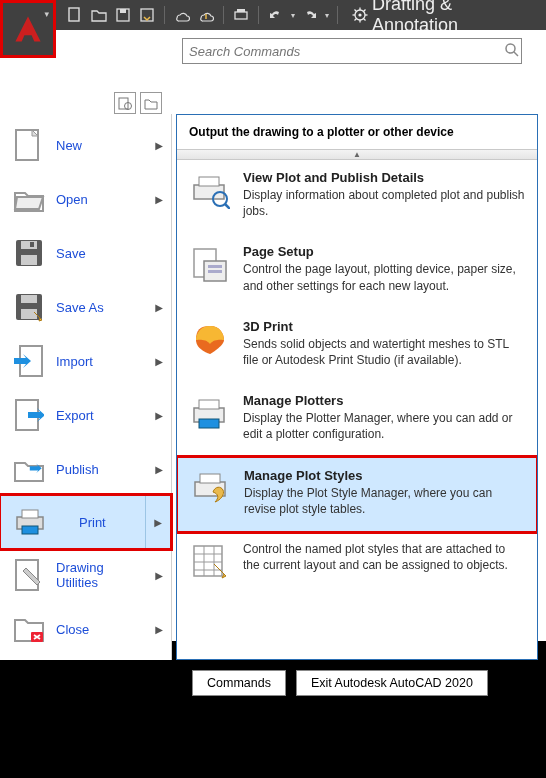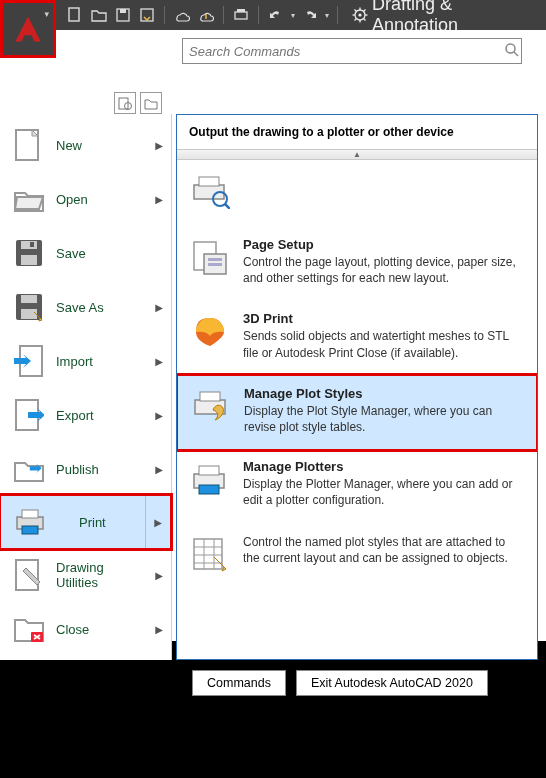--- a/index.html
+++ b/index.html
@@ -87,21 +87,21 @@
     display:flex; align-items:center;
     height:54px;
     padding: 0 6px 0 12px;
     gap:10px;
     cursor:pointer;
     position:relative;
   }
   .menu-item .mi-icon {
     width:34px; height:34px; display:flex; align-items:center; justify-content:center;
   }
-  .menu-item .mi-label { flex:1; color:#14532d; font-size:13px; }
+  .menu-item .mi-label { flex:1; color:#1d4ed8; font-size:13px; }
   .menu-item .chev { color:#555; font-size:10px; margin-right:2px; }
   .menu-item.highlight {
     background:#cfe8ff;
     border:1px solid #7bb7e0;
     margin:-1px 0;
   }
   .menu-item.boxed {
     outline:3px solid #e00000;
     outline-offset:-1px;
     z-index:2;
@@ -413,20 +413,24 @@
 
         <div class="sub-item">
           <span class="si-icon">
               <svg width="40" height="36">
                 <rect x="4" y="12" width="30" height="14" fill="#eee" stroke="#888" stroke-width="1.5"></rect>
                 <rect x="9" y="4" width="20" height="9" fill="#fff" stroke="#888"></rect>
                 <circle cx="30" cy="26" r="7" fill="none" stroke="#2a6fb5" stroke-width="2"></circle>
                 <line x1="35" y1="31" x2="40" y2="36" stroke="#2a6fb5" stroke-width="2.5"></line>
               </svg>
             </span>
+          <div class="si-text">
+            <div class="si-title">View Plot and Publish Details</div>
+            <div class="si-desc">Display information about completed plot and publish jobs.</div>
+          </div>
         </div>
 
         <div class="sub-item">
           <span class="si-icon">
               <svg width="40" height="40">
                 <rect x="4" y="4" width="22" height="28" fill="#fff" stroke="#999" stroke-width="1.5"></rect>
                 <rect x="14" y="16" width="22" height="20" fill="#eee" stroke="#888" stroke-width="1.5"></rect>
                 <rect x="18" y="20" width="14" height="3" fill="#aac"></rect>
                 <rect x="18" y="25" width="14" height="3" fill="#aac"></rect>
               </svg>
@@ -439,49 +443,49 @@
 
         <div class="sub-item">
           <span class="si-icon">
               <svg width="40" height="40">
                 <path d="M20 6c10 0 14 8 14 14s-14 14-14 14S6 30 6 20 10 6 20 6z" fill="#e96a1f"></path>
                 <path d="M20 6c10 0 14 8 14 14 0 0-10-2-14 4-4-6-14-4-14-4C6 14 10 6 20 6z" fill="#f7b733"></path>
               </svg>
             </span>
           <div class="si-text">
             <div class="si-title">3D Print</div>
-            <div class="si-desc">Sends solid objects and watertight meshes to STL file or Autodesk Print Close (if available).</div>
+            <div class="si-desc">Sends solid objects and watertight meshes to STL file or Autodesk Print Studio (if available).</div>
+          </div>
+        </div>
+
+        <div class="sub-item">
+          <span class="si-icon">
+              <svg width="40" height="36">
+                <rect x="4" y="12" width="30" height="14" fill="#eee" stroke="#888" stroke-width="1.5"></rect>
+                <rect x="9" y="4" width="20" height="9" fill="#fff" stroke="#888"></rect>
+                <rect x="9" y="23" width="20" height="9" fill="#1e90e0" stroke="#157"></rect>
+              </svg>
+            </span>
+          <div class="si-text">
+            <div class="si-title">Manage Plotters</div>
+            <div class="si-desc">Display the Plotter Manager, where you can add or edit a plotter configuration.</div>
           </div>
         </div>
 
         <div class="sub-item selected redbox">
           <span class="si-icon">
               <svg width="40" height="38">
                 <rect x="4" y="12" width="30" height="14" fill="#eee" stroke="#888" stroke-width="1.5"></rect>
                 <rect x="9" y="4" width="20" height="9" fill="#fff" stroke="#888"></rect>
                 <path d="M22 22c2-6 8-6 10-2s-2 10-8 12c4-4 4-8-2-10z" fill="#e9b94d" stroke="#b07c10"></path>
               </svg>
             </span>
           <div class="si-text">
             <div class="si-title">Manage Plot Styles</div>
             <div class="si-desc">Display the Plot Style Manager, where you can revise plot style tables.</div>
-          </div>
-        </div>
-
-        <div class="sub-item">
-          <span class="si-icon">
-              <svg width="40" height="36">
-                <rect x="4" y="12" width="30" height="14" fill="#eee" stroke="#888" stroke-width="1.5"></rect>
-                <rect x="9" y="4" width="20" height="9" fill="#fff" stroke="#888"></rect>
-                <rect x="9" y="23" width="20" height="9" fill="#1e90e0" stroke="#157"></rect>
-              </svg>
-            </span>
-          <div class="si-text">
-            <div class="si-title">Manage Plotters</div>
-            <div class="si-desc">Display the Plotter Manager, where you can add or edit a plotter configuration.</div>
           </div>
         </div>
 
         <div class="sub-item">
           <span class="si-icon">
               <svg width="40" height="40">
                 <rect x="4" y="4" width="28" height="30" fill="#fff" stroke="#999" stroke-width="1.5"></rect>
                 <line x1="4" y1="12" x2="32" y2="12" stroke="#999"></line>
                 <line x1="4" y1="20" x2="32" y2="20" stroke="#999"></line>
                 <line x1="4" y1="28" x2="32" y2="28" stroke="#999"></line>

